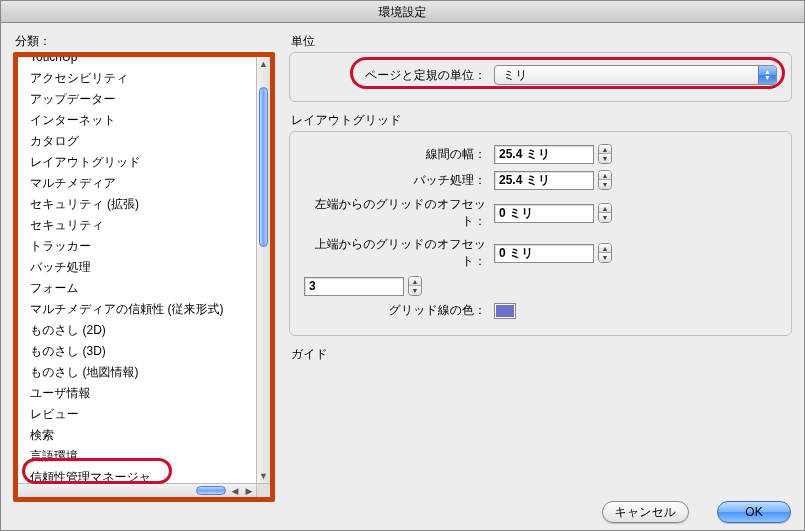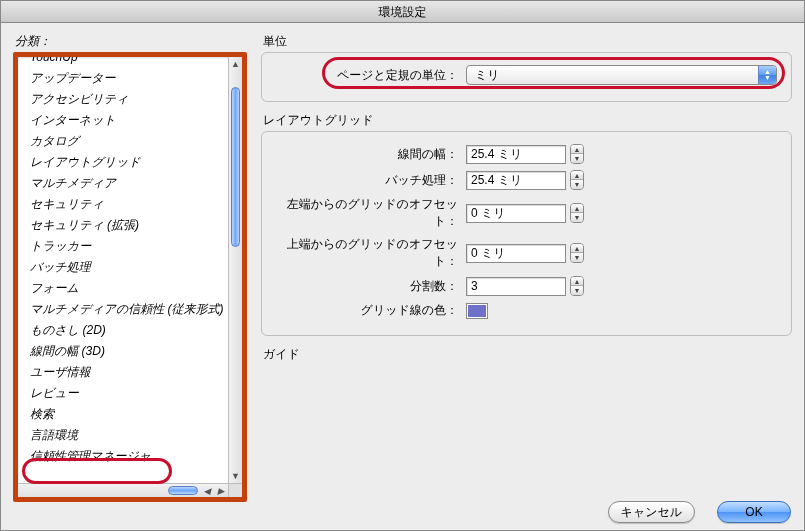--- a/index.html
+++ b/index.html
@@ -19,21 +19,21 @@
     text-align: center;
     background: linear-gradient(#e8e8e8, #c9c9c9);
     border-bottom: 1px solid #888;
     font-size: 12px;
   }
   .content {
     display: flex;
     padding: 10px 12px 6px 12px;
     gap: 14px;
   }
-  .left-col { width: 234px; font-style: italic; }
+  .left-col { width: 262px; }
   .right-col { flex: 1; }
   .section-label {
     font-size: 12px;
     margin-bottom: 2px;
     padding-left: 2px;
   }
   .listbox-wrap {
     position: relative;
     border: 5px solid #c2410c;
     background: #fff;
@@ -130,21 +130,21 @@
     border-left:1px solid #6080c0;
     border-top-right-radius:4px;border-bottom-right-radius:4px;
     display:flex;flex-direction:column;align-items:center;justify-content:center;
     color:#fff;font-size:7px;line-height:6px;
   }
   .text-input {
     width:100px;height:19px;
     border:1px solid #8a8a8a;
     background:#fff;
     box-shadow:inset 1px 1px 1px rgba(0,0,0,0.15);
-    padding:0 4px;font-size:12px;
+    padding:0 4px;font-size:12px;font-weight:bold;
   }
   .stepper{
     display:inline-flex;flex-direction:column;margin-left:4px;
     border:1px solid #888;border-radius:4px;background:#f5f5f5;overflow:hidden;
   }
   .stepper div{
     width:12px;height:9px;font-size:7px;color:#444;
     display:flex;align-items:center;justify-content:center;
     background:linear-gradient(#ffffff,#dcdcdc);
     cursor:pointer;
@@ -160,21 +160,21 @@
     border:3px solid #c8102e;
     border-radius:50%/50%;
     pointer-events:none;
   }
   .oval-select{
     border-radius:18px/18px;
   }
   .footer{
     position:absolute;
     bottom:8px;right:14px;
-    display:flex;gap:22px;
+    display:flex;gap:28px;
   }
   .btn{
     min-width:74px;height:22px;
     border:1px solid #8a8a8a;border-radius:11px;
     background:linear-gradient(#ffffff,#e2e2e2);
     font-size:12px;
     display:flex;align-items:center;justify-content:center;
     box-shadow:0 1px 1px rgba(0,0,0,0.2);
     padding:0 12px;
   }
@@ -188,34 +188,35 @@
 
 <div class="titlebar">環境設定</div>
 
 <div class="content">
   <div class="left-col">
     <div class="section-label">分類：</div>
     <div class="listbox-wrap" style="position:relative;">
       <div class="listbox">
         <div class="listbox-inner" id="catlist">
             <div class="list-item">TouchUp</div>
+            <div class="list-item">アクセシビリティ</div>
             <div class="list-item">アップデーター</div>
-            <div class="list-item">アクセシビリティ</div>
             <div class="list-item">インターネット</div>
             <div class="list-item">カタログ</div>
             <div class="list-item">レイアウトグリッド</div>
             <div class="list-item">マルチメディア</div>
+            <div class="list-item">セキュリティ (拡張)</div>
             <div class="list-item">セキュリティ</div>
-            <div class="list-item">セキュリティ (拡張)</div>
             <div class="list-item">トラッカー</div>
             <div class="list-item">バッチ処理</div>
             <div class="list-item">フォーム</div>
             <div class="list-item">マルチメディアの信頼性 (従来形式)</div>
             <div class="list-item">ものさし (2D)</div>
-            <div class="list-item">線間の幅 (3D)</div>
+            <div class="list-item">ものさし (3D)</div>
+            <div class="list-item">ものさし (地図情報)</div>
             <div class="list-item">ユーザ情報</div>
             <div class="list-item">レビュー</div>
             <div class="list-item">検索</div>
             <div class="list-item">言語環境</div>
             <div class="list-item">信頼性管理マネージャ</div>
           </div>
       </div>
       <div class="vscroll">
         <div class="arrow up">▲</div>
         <div class="thumb"></div>
@@ -274,21 +275,20 @@
       </div>
       <div class="row">
         <div class="lbl">上端からのグリッドのオフセット：</div>
         <input class="text-input" value="0 ミリ" style="">
         <div class="stepper">
             <div>▲</div>
             <div>▼</div>
           </div>
       </div>
       <div class="row">
-        <div class="lbl">分割数：</div>
         <input class="text-input" value="3" style="">
         <div class="stepper">
             <div>▲</div>
             <div>▼</div>
           </div>
       </div>
       <div class="row">
         <div class="lbl">グリッド線の色：</div>
         <div class="colorwell" id="gridcolor" style="background: rgb(109, 114, 200);"></div>
       </div>

